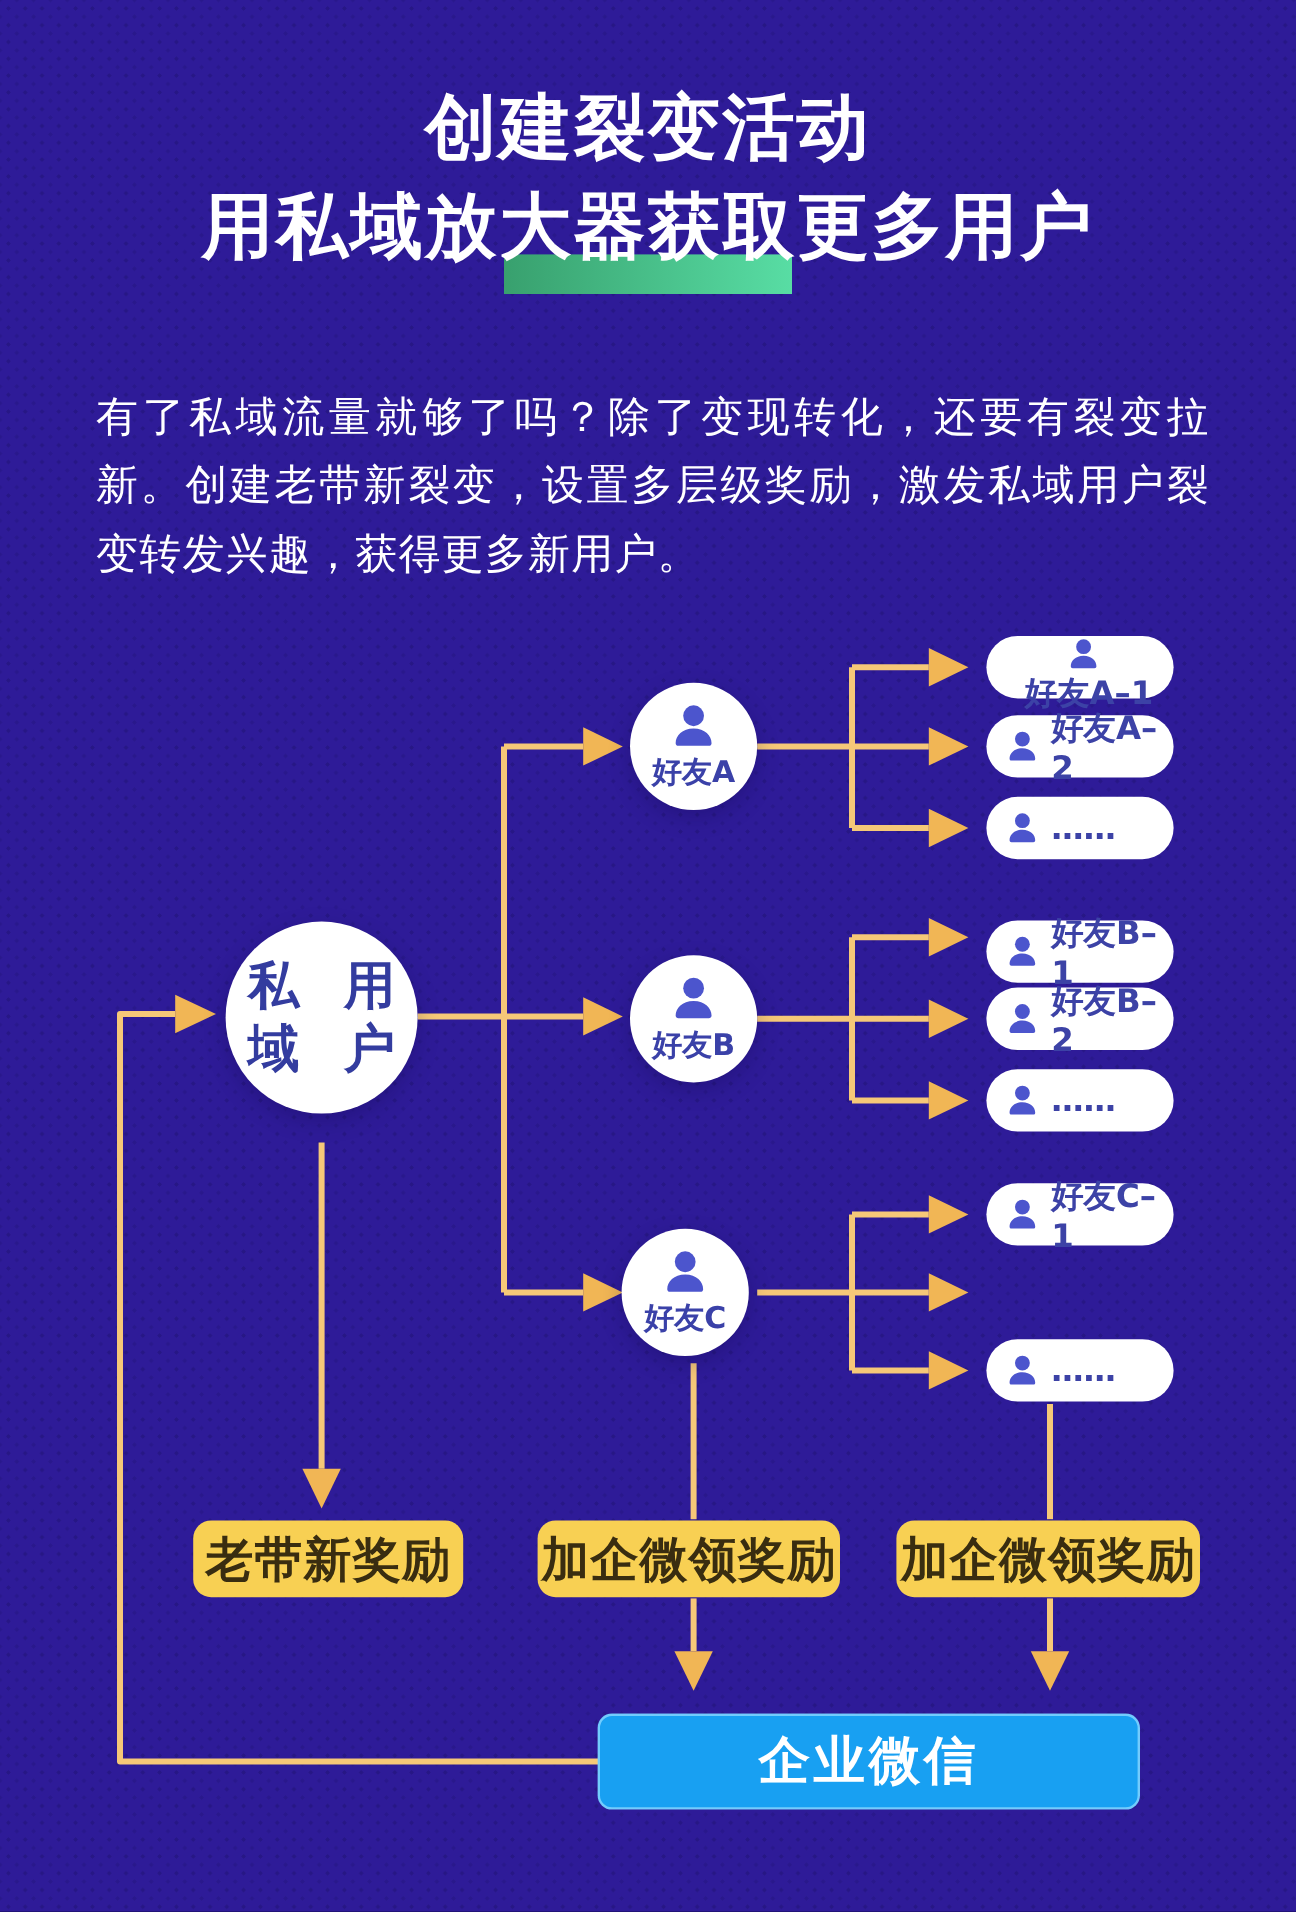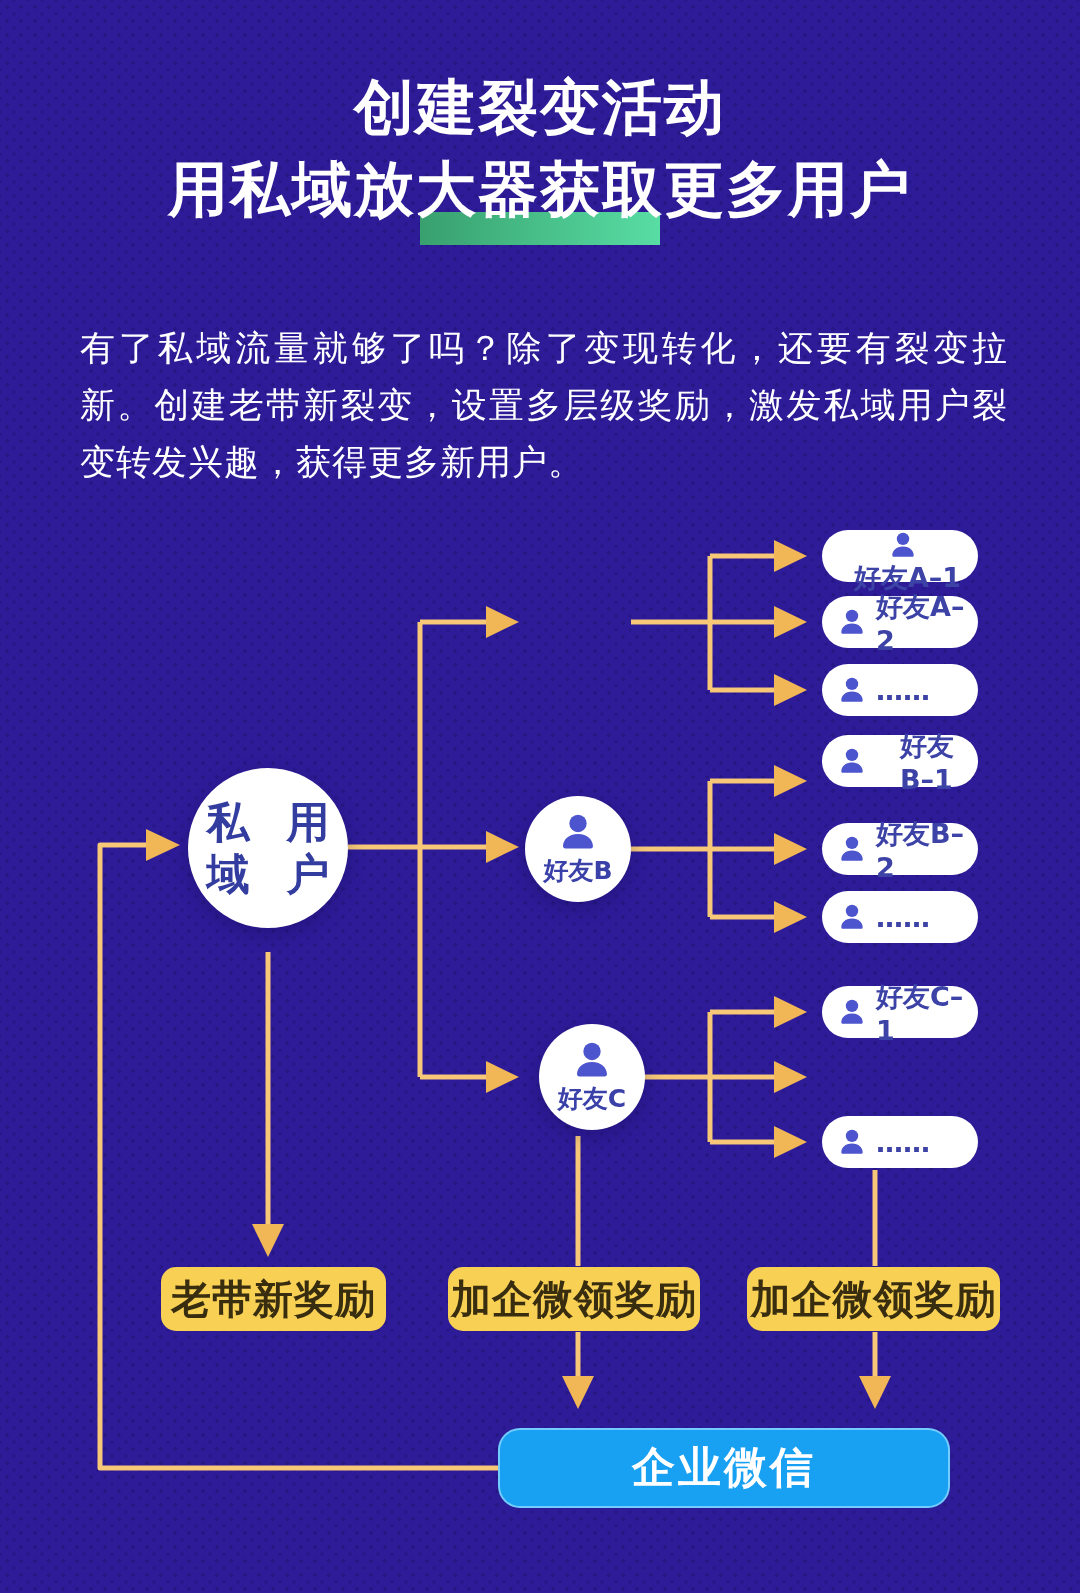--- a/index.html
+++ b/index.html
@@ -49,21 +49,21 @@
   .pill .picon{width:30px;height:30px;margin-right:9px;flex:0 0 auto;}
   .picon svg{width:100%;height:100%;display:block;}
   .picon path,.picon circle{fill:#4c55cd;}
   .reward{
     position:absolute;top:1267px;height:64px;background:#f8d053;border-radius:15px;
     display:flex;align-items:center;justify-content:center;
     color:#392d10;font-size:40px;font-weight:700;z-index:2;letter-spacing:1px;
   }
   .qywx{
     position:absolute;left:498px;top:1428px;width:452px;height:80px;
-    background:#18a0f2;border:2px solid rgba(130,212,255,.85);border-radius:22px;
+    background:#18a0f2;border:2px solid rgba(130,212,255,.85);border-radius:12px;
     box-sizing:border-box;display:flex;align-items:center;justify-content:center;
     color:#ffffff;font-size:43px;font-weight:700;z-index:2;letter-spacing:3px;
   }
 </style>
 </head>
 <body>
 
 <div class="canvas">
 
   <div class="green-bar"></div>
@@ -123,30 +123,39 @@
     <path class="wire" d="M875 1170 V1266"></path>
     <path class="wire" d="M875 1332 V1376"></path>
     <polygon class="head" points="859,1376 891,1376 875,1409"></polygon>
   </svg>
 
   <div class="node root-circle">
     <div>私域</div>
     <div>用户</div>
   </div>
 
+  <div class="node friend-circle" style="left:525px;top:569px;">
+    <span class="picon">
+      <svg viewBox="0 0 32 32">
+          <circle cx="16" cy="9.5" r="6.6"></circle>
+          <path d="M16 17.6c-7.2 0-11.4 4.5-11.4 9.3 0 1 .8 1.7 1.7 1.7h19.4c1 0 1.7-.7 1.7-1.7 0-4.8-4.2-9.3-11.4-9.3z"></path>
+        </svg>
+    </span>
+    <div>好友A</div>
+  </div>
   <div class="node friend-circle" style="left:525px;top:796px;justify-content:center;">
     <span class="picon">
       <svg viewBox="0 0 32 32">
           <circle cx="16" cy="9.5" r="6.6"></circle>
           <path d="M16 17.6c-7.2 0-11.4 4.5-11.4 9.3 0 1 .8 1.7 1.7 1.7h19.4c1 0 1.7-.7 1.7-1.7 0-4.8-4.2-9.3-11.4-9.3z"></path>
         </svg>
     </span>
     <div>好友B</div>
   </div>
-  <div class="node friend-circle" style="left:539px;top:1024px;">
+  <div class="node friend-circle" style="left:518px;top:1024px;">
     <span class="picon">
       <svg viewBox="0 0 32 32">
           <circle cx="16" cy="9.5" r="6.6"></circle>
           <path d="M16 17.6c-7.2 0-11.4 4.5-11.4 9.3 0 1 .8 1.7 1.7 1.7h19.4c1 0 1.7-.7 1.7-1.7 0-4.8-4.2-9.3-11.4-9.3z"></path>
         </svg>
     </span>
     <div>好友C</div>
   </div>
 
   <div class="node pill" style="top:530px;flex-direction:column;">
@@ -170,21 +179,21 @@
   <div class="node pill" style="top:664px;">
     <span class="picon">
         <svg viewBox="0 0 32 32">
           <circle cx="16" cy="9.5" r="6.6"></circle>
           <path d="M16 17.6c-7.2 0-11.4 4.5-11.4 9.3 0 1 .8 1.7 1.7 1.7h19.4c1 0 1.7-.7 1.7-1.7 0-4.8-4.2-9.3-11.4-9.3z"></path>
         </svg>
       </span>
     <span>……</span>
   </div>
 
-  <div class="node pill" style="top:735px;gap:24px;">
+  <div class="node pill" style="top:767px;">
     <span class="picon">
         <svg viewBox="0 0 32 32">
           <circle cx="16" cy="9.5" r="6.6"></circle>
           <path d="M16 17.6c-7.2 0-11.4 4.5-11.4 9.3 0 1 .8 1.7 1.7 1.7h19.4c1 0 1.7-.7 1.7-1.7 0-4.8-4.2-9.3-11.4-9.3z"></path>
         </svg>
       </span>
     <span>好友B–1</span>
   </div>
   <div class="node pill" style="top:823px;">
     <span class="picon">

